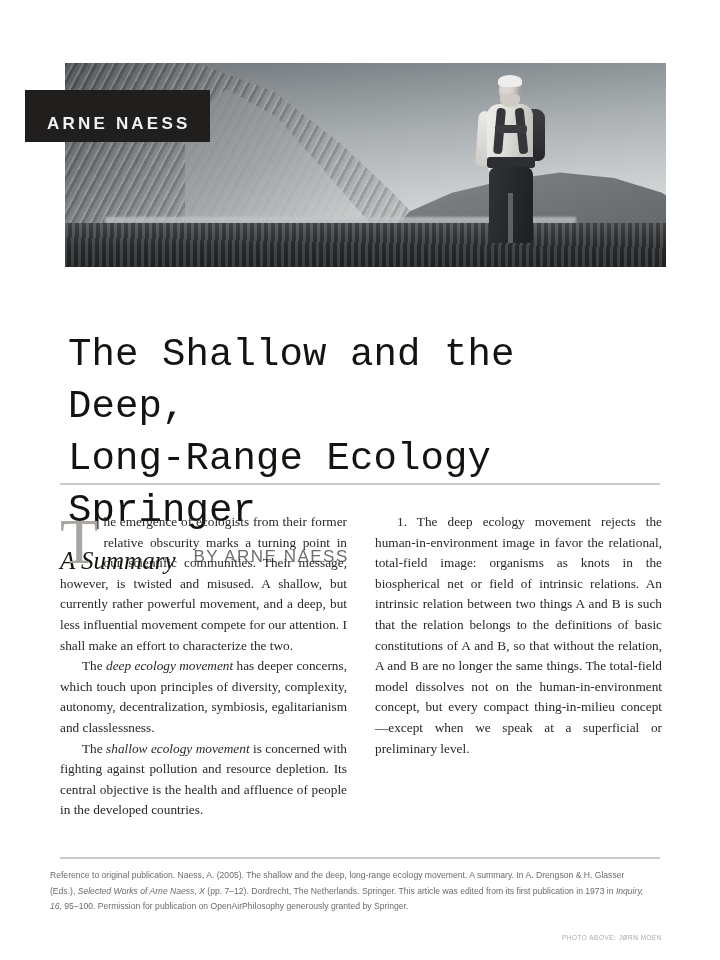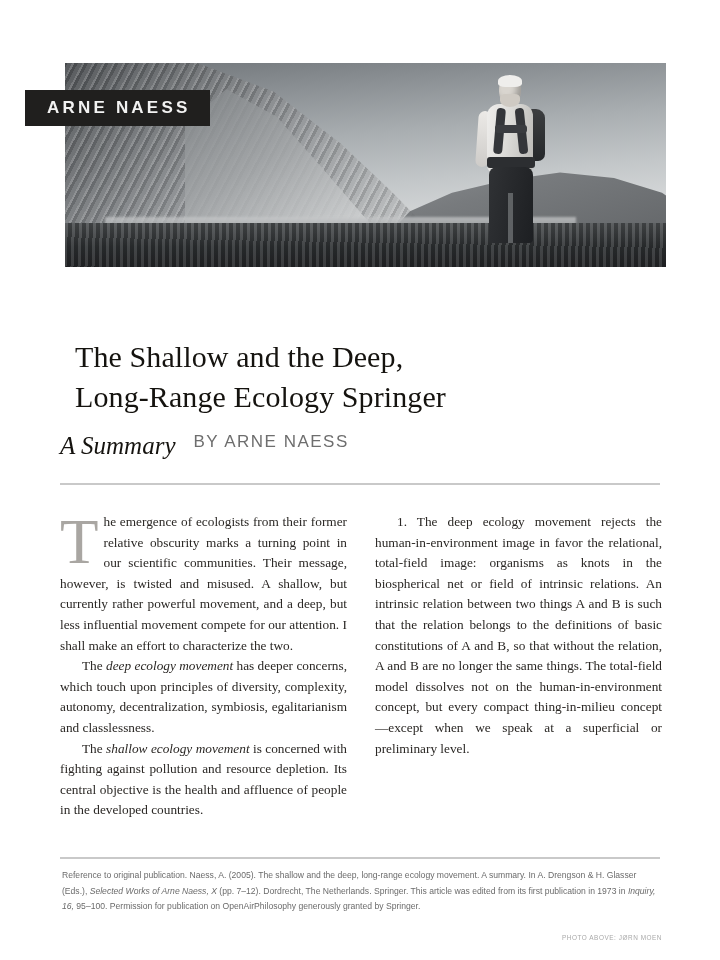--- a/index.html
+++ b/index.html
@@ -168,42 +168,42 @@
     position: absolute; left: 43px; top: 116px; width: 5px; height: 50px;
     background: #8e9194; opacity: .55;
   }
 
   
   .banner {
     position: absolute;
     left: 25px;
     top: 90px;
     height: 36px;
-    padding: 0 20px 0 22px;
+    padding: 16px 20px 0 22px;
     background: #201f1e;
     display: flex;
     align-items: center;
   }
   .banner-text {
     font-family: "Liberation Sans", sans-serif;
     font-weight: 700;
     font-size: 17px;
     letter-spacing: 3.2px;
     color: #f2f2f2;
   }
 
   
   .titleblock { position: absolute; left: 60px; top: 322px; width: 600px; }
   .title {
-    font-family: Liberation Serif, serif;
-    font-size: 30px;
+    font-family: Liberation Mono, monospace;
+    font-size: 39px;
     line-height: 1.33;
     font-weight: 400;
     color: #15130f;
-    margin: 15px;
+    margin: 8px;
     letter-spacing: .1px;
   }
   .subline {
     margin-top: 10px;
     display: flex;
     align-items: flex-start;
     gap: 18px;
   }
   .subtitle {
     font-family: "Liberation Serif", serif;
@@ -266,21 +266,21 @@
   .rule-bottom {
     position: absolute;
     left: 60px;
     top: 857px;
     width: 600px;
     height: 2px;
     background: #c9c9c9;
   }
   .footnote {
     position: absolute;
-    left: 62px;
+    left: 50px;
     top: 868px;
     width: 600px;
     font-family: "Liberation Sans", sans-serif;
     font-size: 8.6px;
     line-height: 15.5px;
     color: #6b6b6b;
     text-align: left;
   }
   .footnote i { font-style: italic; }
   .photo-credit {

